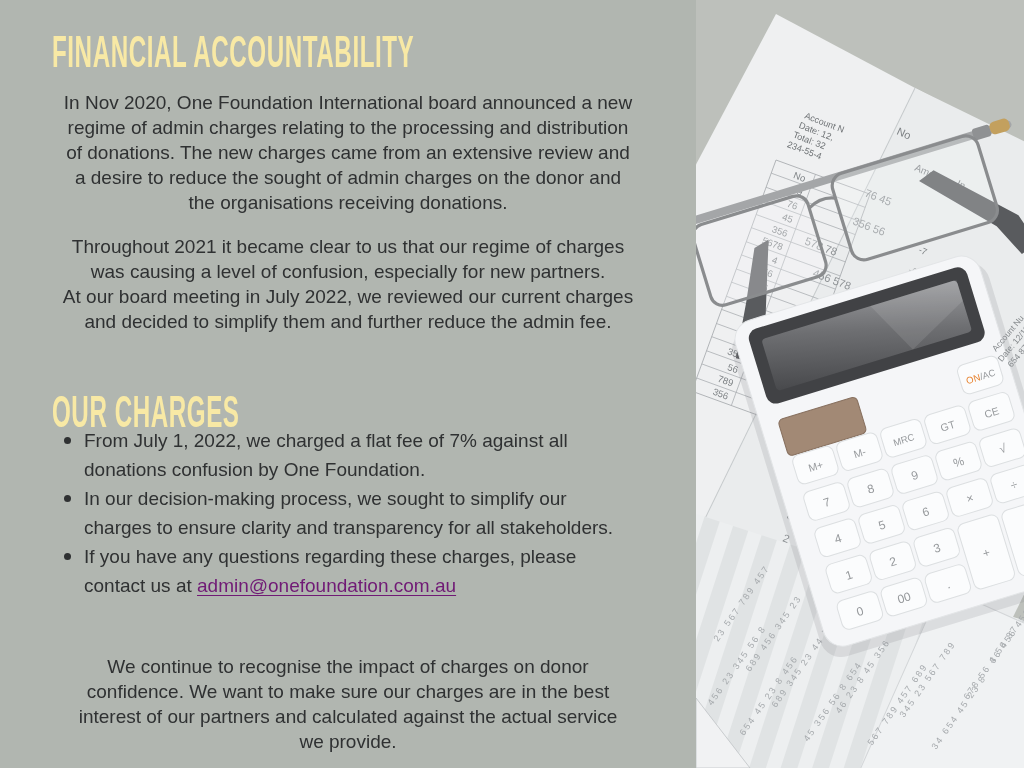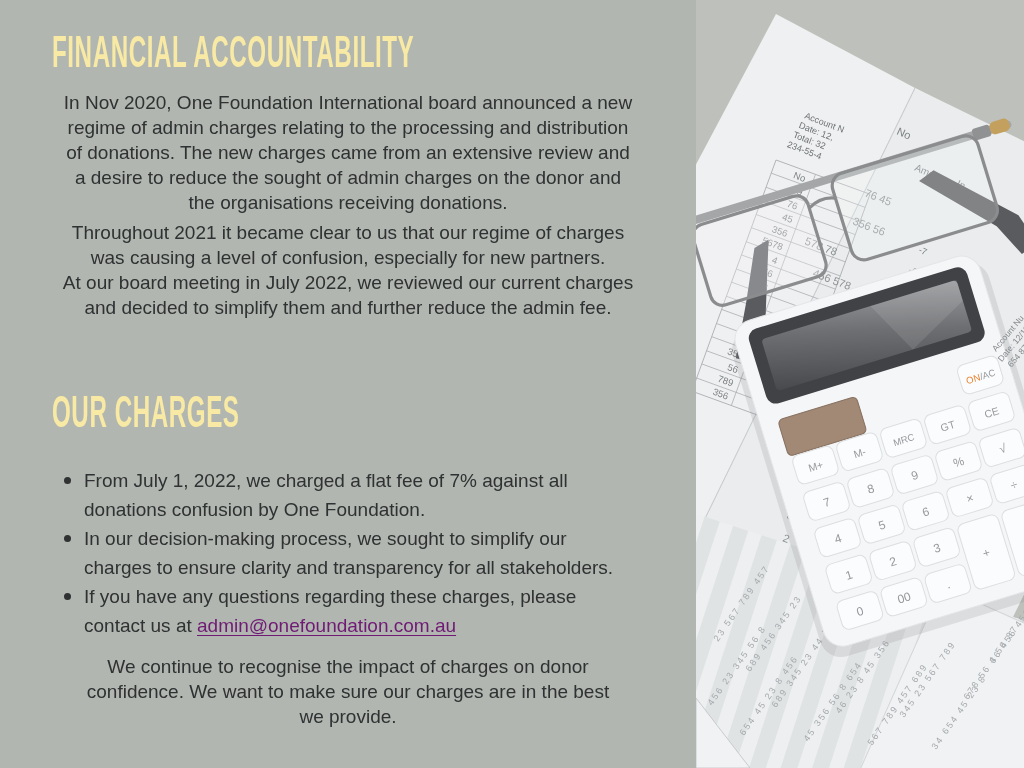--- a/index.html
+++ b/index.html
@@ -10,23 +10,23 @@
   .h1,.h2{
     position:absolute;left:52px;font-weight:700;color:#f8e9a5;
     font-size:44px;line-height:1;letter-spacing:1px;white-space:nowrap;
     transform:scaleX(0.55);transform-origin:left top;
   }
   .h1{top:30px;}
   .h2{top:390px;}
   .para{position:absolute;left:34px;width:628px;display:flex;flex-direction:column;align-items:center;}
   .para .ln{white-space:nowrap;font-size:19px;line-height:25px;color:#2f3132;}
   .p1{top:90px;}
-  .p2{top:220px;}
+  .p2{top:234px;}
   .closing{top:654px;}
-  .bullets{position:absolute;left:62px;top:466px;width:600px;margin:0;padding:0;list-style:none;}
+  .bullets{position:absolute;left:62px;top:426px;width:600px;margin:0;padding:0;list-style:none;}
   .bullets li{position:relative;padding-left:22px;margin:0;}
   .bullets .dot{position:absolute;left:2px;top:11px;width:7px;height:7px;border-radius:50%;background:#2f3132;}
   .bullets .ln{white-space:nowrap;font-size:19px;line-height:29px;color:#2f3132;}
   .email-link{color:#701a75;text-decoration:underline;text-underline-offset:3px;}
   .photo{position:absolute;left:696px;top:0;width:328px;height:768px;overflow:hidden;}
   .photo svg{display:block;}
   .ph-num{font-family:"Liberation Sans",sans-serif;}
 </style>
 </head>
 <body>
@@ -66,20 +66,21 @@
     <li>
       <span class="dot"></span>
       <div class="ln">If you have any questions regarding these charges, please</div>
       <div class="ln"><span>contact us at </span><a href="#" class="email-link">admin@onefoundation.com.au</a></div>
     </li>
   </ul>
 
   <div class="para closing">
     <div class="ln">We continue to recognise the impact of charges on donor</div>
     <div class="ln">confidence. We want to make sure our charges are in the best</div>
+    <div class="ln">interest of our partners and calculated against the actual service</div>
     <div class="ln">we provide.</div>
   </div>
 
   <div class="photo">
     <svg width="328" height="768" viewBox="0 0 328 768" xmlns="http://www.w3.org/2000/svg">
       <defs>
         <linearGradient id="scr" x1="0" y1="1" x2="1" y2="0">
           <stop offset="0" stop-color="#48494c"></stop>
           <stop offset="0.55" stop-color="#6e6f72"></stop>
           <stop offset="1" stop-color="#9a9b9e"></stop>

